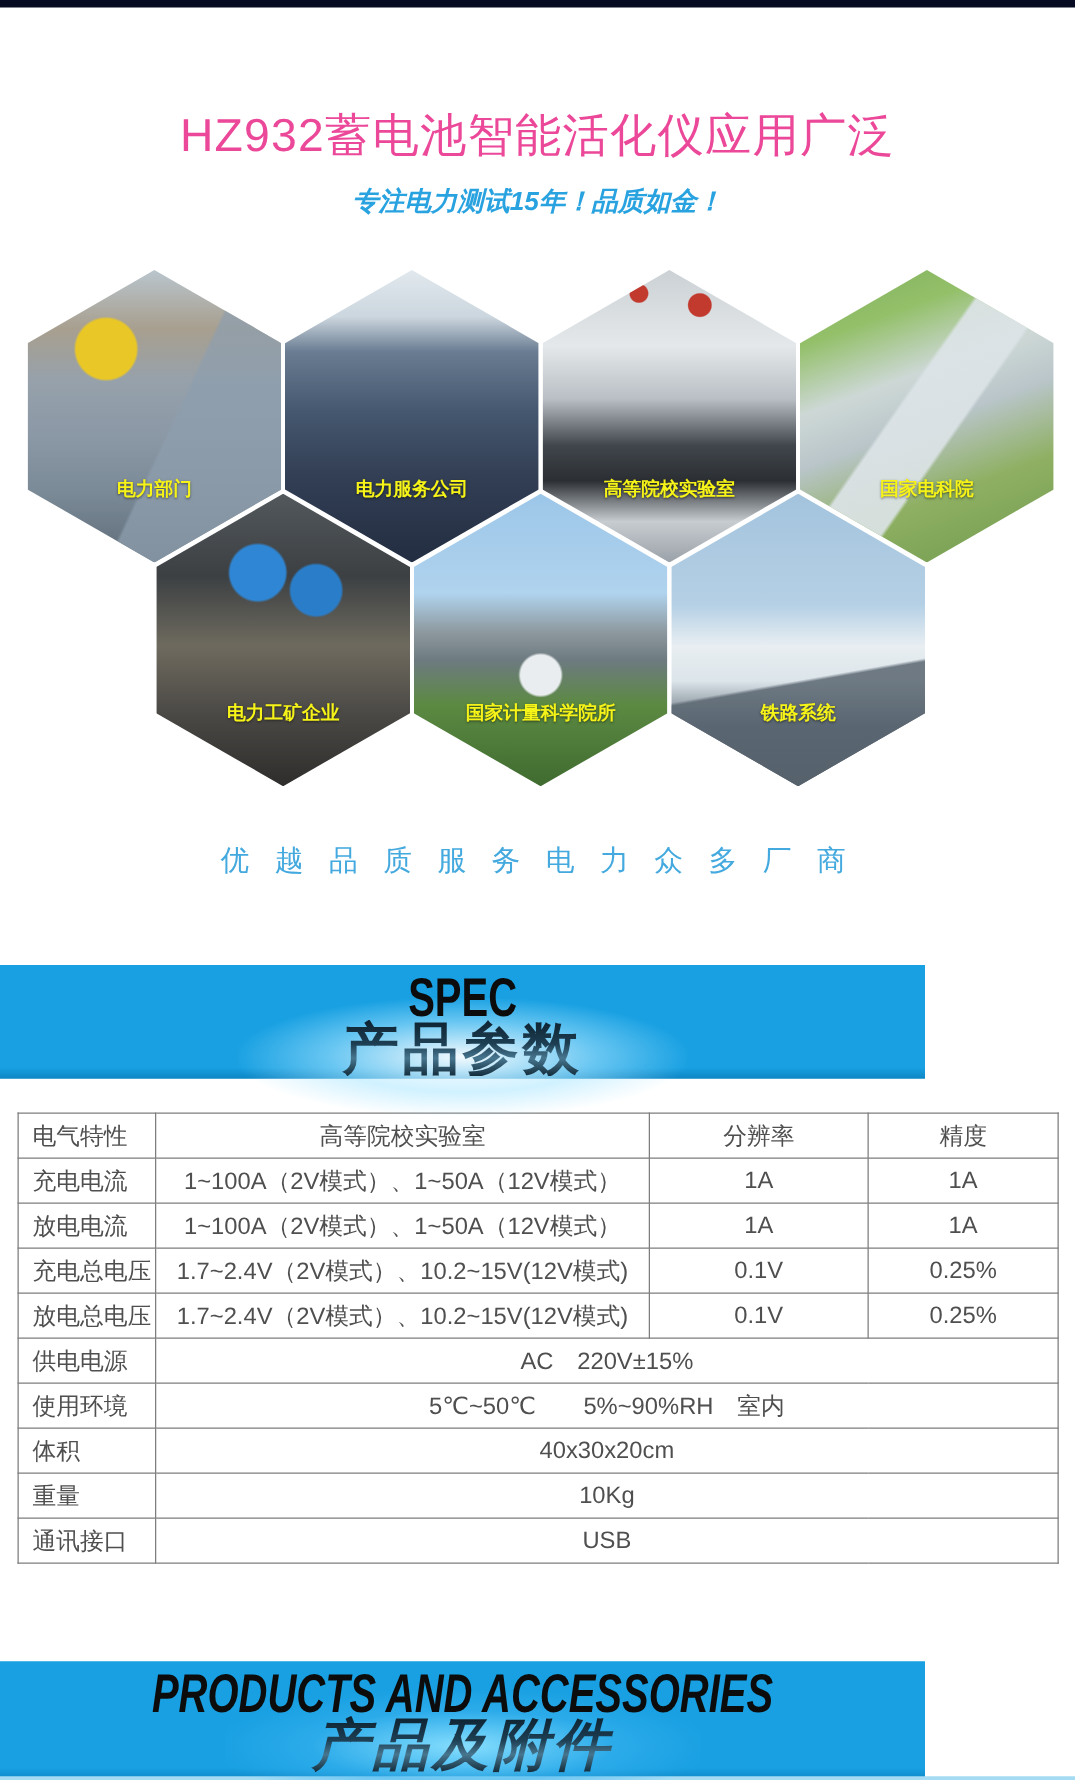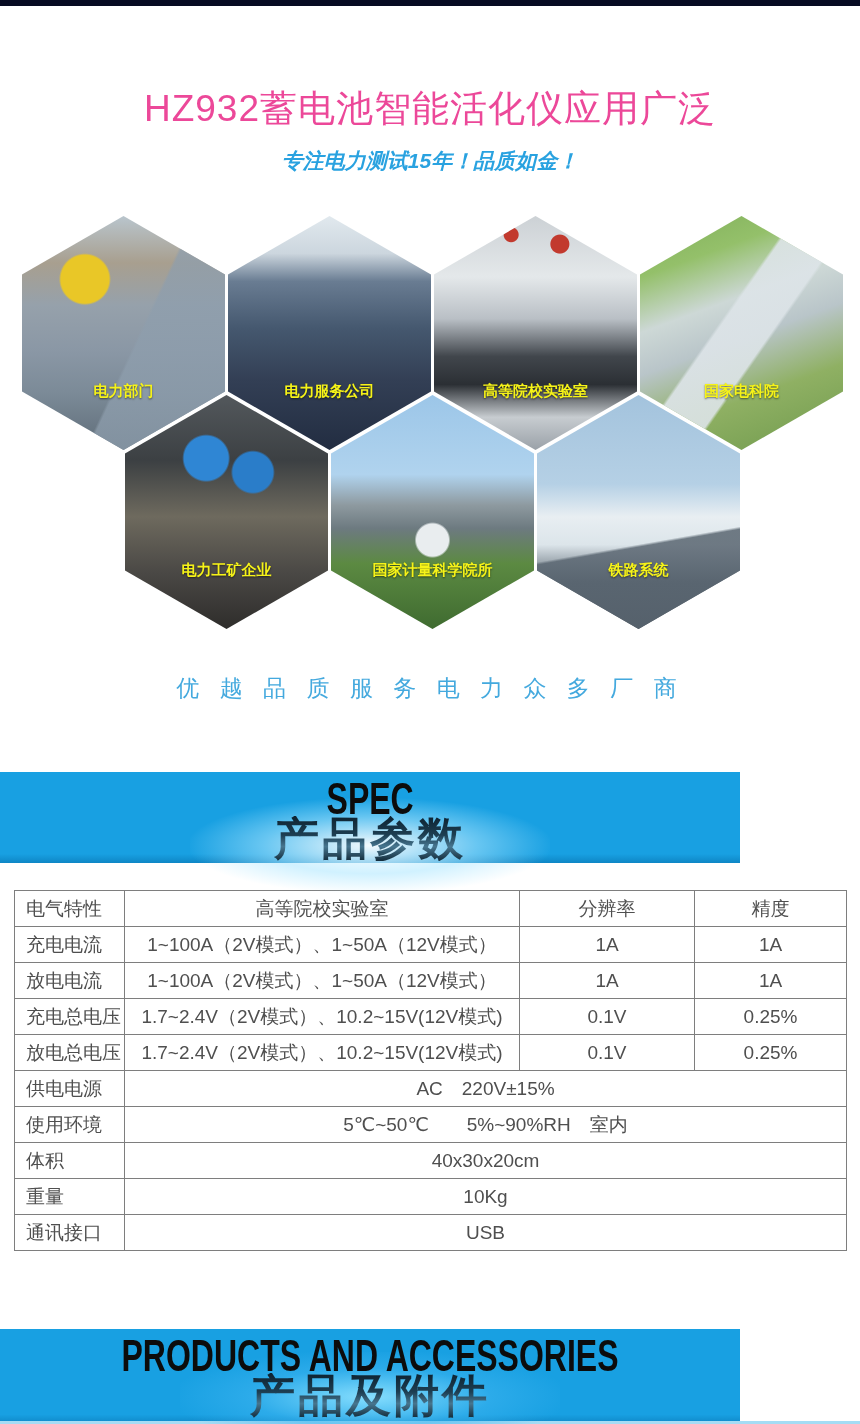--- a/index.html
+++ b/index.html
@@ -43,21 +43,21 @@
     background:linear-gradient(170deg, rgba(90,102,113,0) 62%, rgba(90,102,113,.85) 63%),
       linear-gradient(180deg,#a3c3dd 0%,#b5d0e5 38%,#e8eef2 52%,#dce5ea 64%,#55616c 80%,#3c444d 100%); }
 
   .tagline { position:absolute; left:0; top:673px; width:860px; text-align:center;
     font-size:23px; color:#44a9de; letter-spacing:7px; }
 
   
   .banner { position:absolute; left:0; width:740px; text-align:center; overflow:visible;
     background:linear-gradient(180deg,#18a0e2 0 90%, #0e86c5 100%); }
   .banner-spec { top:772px; height:91px; }
-  .banner-products { top:1329px; height:95px; }
+  .banner-products { top:1329px; height:95px;font-style:italic; }
   .banner-products::after { content:""; position:absolute; left:0; bottom:0; width:860px; height:3px; background:#a5dcf4; }
   .banner-en { position:relative; z-index:2; display:inline-block; margin-top:5px;
     font-size:39px; font-weight:900; color:#0c0c0c; line-height:1.05; letter-spacing:0;
     transform:scale(.82,1.12); transform-origin:center top; white-space:nowrap; }
   .banner-cn { position:relative; z-index:2; display:block; margin-top:-2px;
     font-size:45px; font-weight:900; letter-spacing:3px; line-height:1.0;
     background:linear-gradient(180deg,#0d2230 0%,#1d3e52 42%,#47768f 68%,#132c3b 100%);
     -webkit-background-clip:text; background-clip:text; color:transparent; }
   .glow { position:absolute; z-index:1; left:50%; transform:translateX(-50%); pointer-events:none; }
   .glow-spec { bottom:-30px; width:360px; height:95px;

